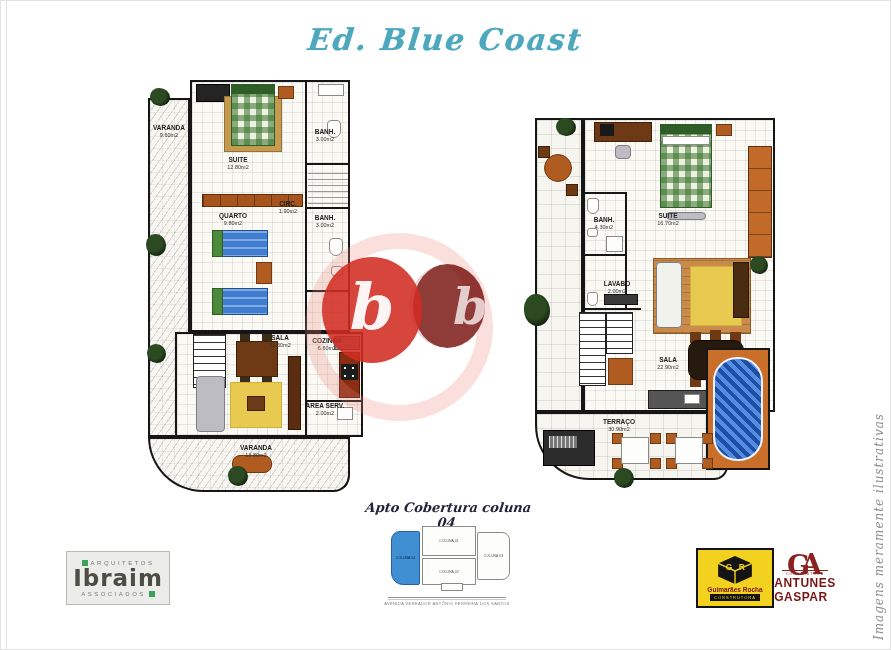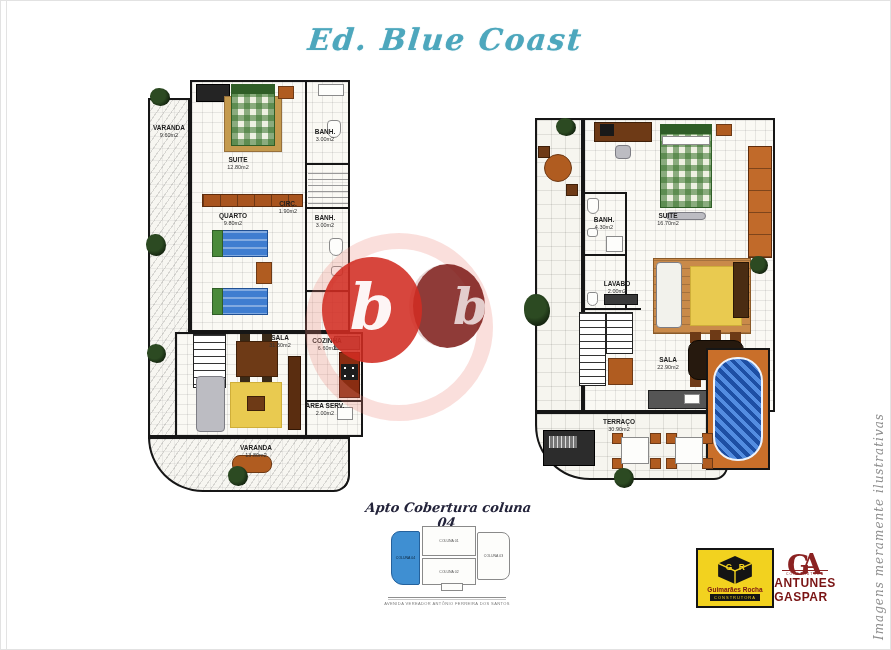--- a/index.html
+++ b/index.html
@@ -319,20 +319,31 @@
     </div>
     <div class="unit" style="left:92px;top:8px;width:31px;height:46px;border-radius:2px 8px 8px 2px">
       <span>COLUNA 03</span>
     </div>
     <div class="unit" style="left:56px;top:59px;width:20px;height:6px"></div>
   </div>
 
   <div class="divider"></div>
   <div class="address">AVENIDA VEREADOR ANTÔNIO FERREIRA DOS SANTOS</div>
 
+  <div class="ibraim">
+    <div class="tiny">
+      <span class="sq"></span>
+      <span>ARQUITETOS</span>
+    </div>
+    <div class="big">Ibraim</div>
+    <div class="tiny">
+      <span>ASSOCIADOS</span>
+      <span class="sq"></span>
+    </div>
+  </div>
 
   <div class="gr">
     <svg width="38" height="30" viewBox="0 0 40 32">
       <polygon points="20,1 38,9 38,23 20,31 2,23 2,9" fill="#141414"></polygon>
       <polyline points="2,9 20,17 38,9" fill="none" stroke="#f2d21f" stroke-width="1.5"></polyline>
       <line x1="20" y1="17" x2="20" y2="31" stroke="#f2d21f" stroke-width="1.5"></line>
       <text x="10" y="16" font-size="9" fill="#f2d21f" font-family="Liberation Sans,sans-serif" font-weight="bold">G</text>
       <text x="24" y="16" font-size="9" fill="#f2d21f" font-family="Liberation Sans,sans-serif" font-weight="bold">R</text>
     </svg>
     <div class="name">Guimarães Rocha</div>

